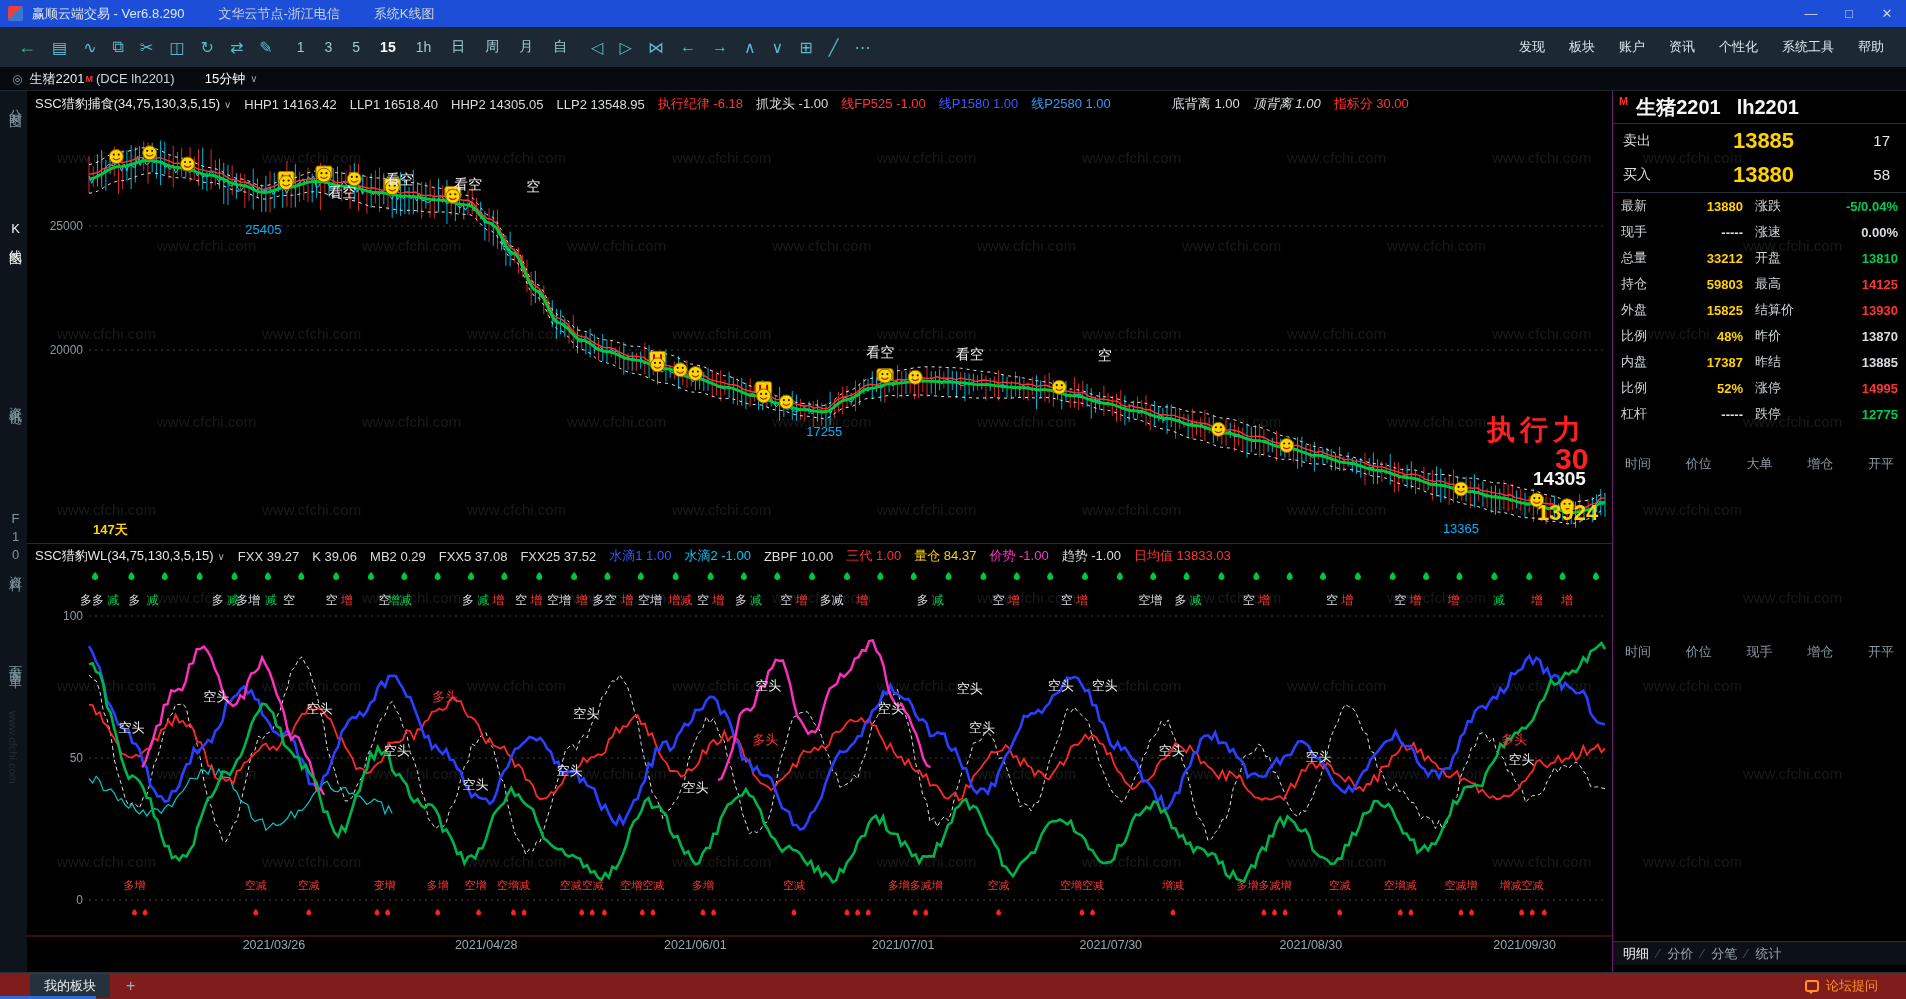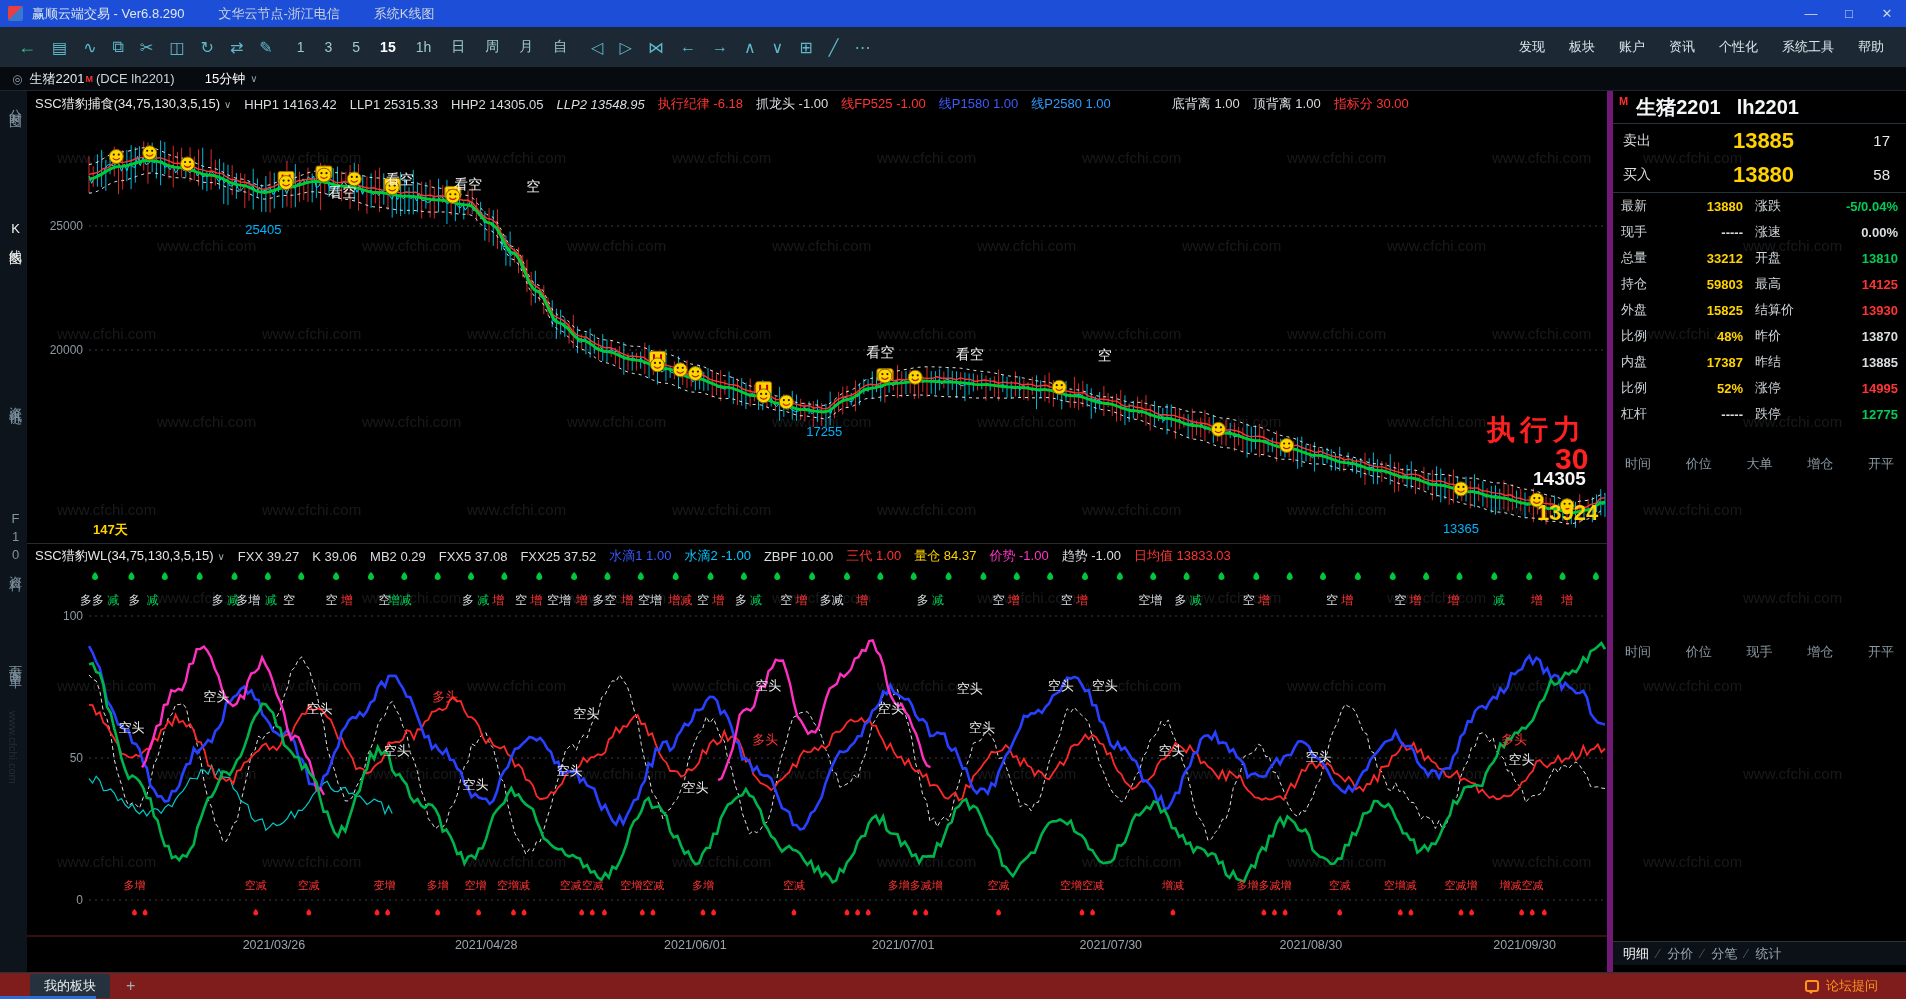--- a/index.html
+++ b/index.html
@@ -34,21 +34,21 @@
 .tab-period{color:#fff;margin-right:5px}
 .tab-caret{color:#8fa0ab;font-size:10px}
 
 
 #leftbar{position:absolute;left:0;top:91px;width:27px;height:881px;background:#0d141b;z-index:4}
 .sbitem{position:absolute;left:6px;writing-mode:vertical-rl;text-orientation:upright;color:#7f93a0;font-size:13px;letter-spacing:3px}
 .sbitem.active{color:#f2f2f2}
 .wm-v{position:absolute;left:7px;top:620px;writing-mode:vertical-rl;color:rgba(158,170,178,0.16);font-size:11px}
 
 
-#chart{position:absolute;left:27px;top:91px;width:1586px;height:881px;background:#000;border-right:6px solid #701a75;overflow:hidden}
+#chart{position:absolute;left:27px;top:91px;width:1586px;height:881px;background:#000;border-right:1px solid #701a75;overflow:hidden}
 .ind-row{position:absolute;left:8px;display:flex;align-items:center;gap:13px;font-size:13px;white-space:nowrap;z-index:2}
 #ind1{top:4px}
 #ind2{top:456px}
 .ind-title{color:#e6e6e6}
 .ind-caret{color:#9aaab2;margin-left:-9px;font-size:10px}
 #svgU{position:absolute;left:0;top:26px;z-index:1}
 #svgL{position:absolute;left:0;top:474px;z-index:1}
 #days147{position:absolute;left:66px;top:430px;color:#ffd200;font-size:13px;z-index:2}
 .divider{position:absolute;left:0;top:452px;width:100%;height:1px;background:#262c31;z-index:1}
 .bigtext{position:absolute;z-index:2;font-weight:bold;white-space:nowrap}
@@ -175,30 +175,30 @@
       <div class="sbitem" style="top: 305px;">资讯链</div>
       <div class="sbitem" style="top: 420px;">F10资料</div>
       <div class="sbitem" style="top: 565px;">页面下单</div>
     </div>
 
   <div id="chart">
     <div class="ind-row" id="ind1">
         <span class="ind-title">SSC猎豹捕食(34,75,130,3,5,15)</span>
         <span class="ind-caret">∨</span>
         <span class="ind-f" style="color: rgb(217, 221, 224);">HHP1 14163.42</span>
-        <span class="ind-f" style="color: rgb(217, 221, 224);">LLP1 25315.33</span>
+        <span class="ind-f" style="color: rgb(217, 221, 224);">LLP1 16518.40</span>
         <span class="ind-f" style="color: rgb(217, 221, 224);">HHP2 14305.05</span>
-        <span class="ind-f" style="color: rgb(217, 221, 224); font-style: italic;">LLP2 13548.95</span>
+        <span class="ind-f" style="color: rgb(217, 221, 224);">LLP2 13548.95</span>
         <span class="ind-f" style="color: rgb(255, 52, 52);">执行纪律 -6.18</span>
         <span class="ind-f" style="color: rgb(217, 221, 224);">抓龙头 -1.00</span>
         <span class="ind-f" style="color: rgb(255, 52, 52);">线FP525 -1.00</span>
         <span class="ind-f" style="color: rgb(59, 91, 255);">线P1580 1.00</span>
         <span class="ind-f" style="color: rgb(46, 155, 255);">线P2580 1.00</span>
         <span class="ind-f" style="color: rgb(217, 221, 224); margin-left: 48px;">底背离 1.00</span>
-        <span class="ind-f" style="color: rgb(217, 221, 224);">顶背离 1.00</span>
+        <span class="ind-f" style="color: rgb(217, 221, 224); font-style: italic;">顶背离 1.00</span>
         <span class="ind-f" style="color: rgb(255, 52, 52);">指标分 30.00</span>
       </div>
     <svg id="svgU" width="1586" height="428">
         <line x1="62" y1="109" x2="1578" y2="109" stroke="#3a3f44" stroke-dasharray="2,4" stroke-width="1"></line>
         <text x="56" y="113" fill="#8c9aa4" font-size="12" text-anchor="end">25000</text>
         <line x1="62" y1="233" x2="1578" y2="233" stroke="#3a3f44" stroke-dasharray="2,4" stroke-width="1"></line>
         <text x="56" y="237" fill="#8c9aa4" font-size="12" text-anchor="end">20000</text>
         <g>
           <line x1="62" y1="39.52735463957215" x2="62" y2="75.99695721652097" stroke="#ff3434" stroke-width="1" opacity="0.85"></line>
           <line x1="66.21111111111111" y1="49.30512700144536" x2="66.21111111111111" y2="69.94781106772352" stroke="#ff3434" stroke-width="1" opacity="0.85"></line>

